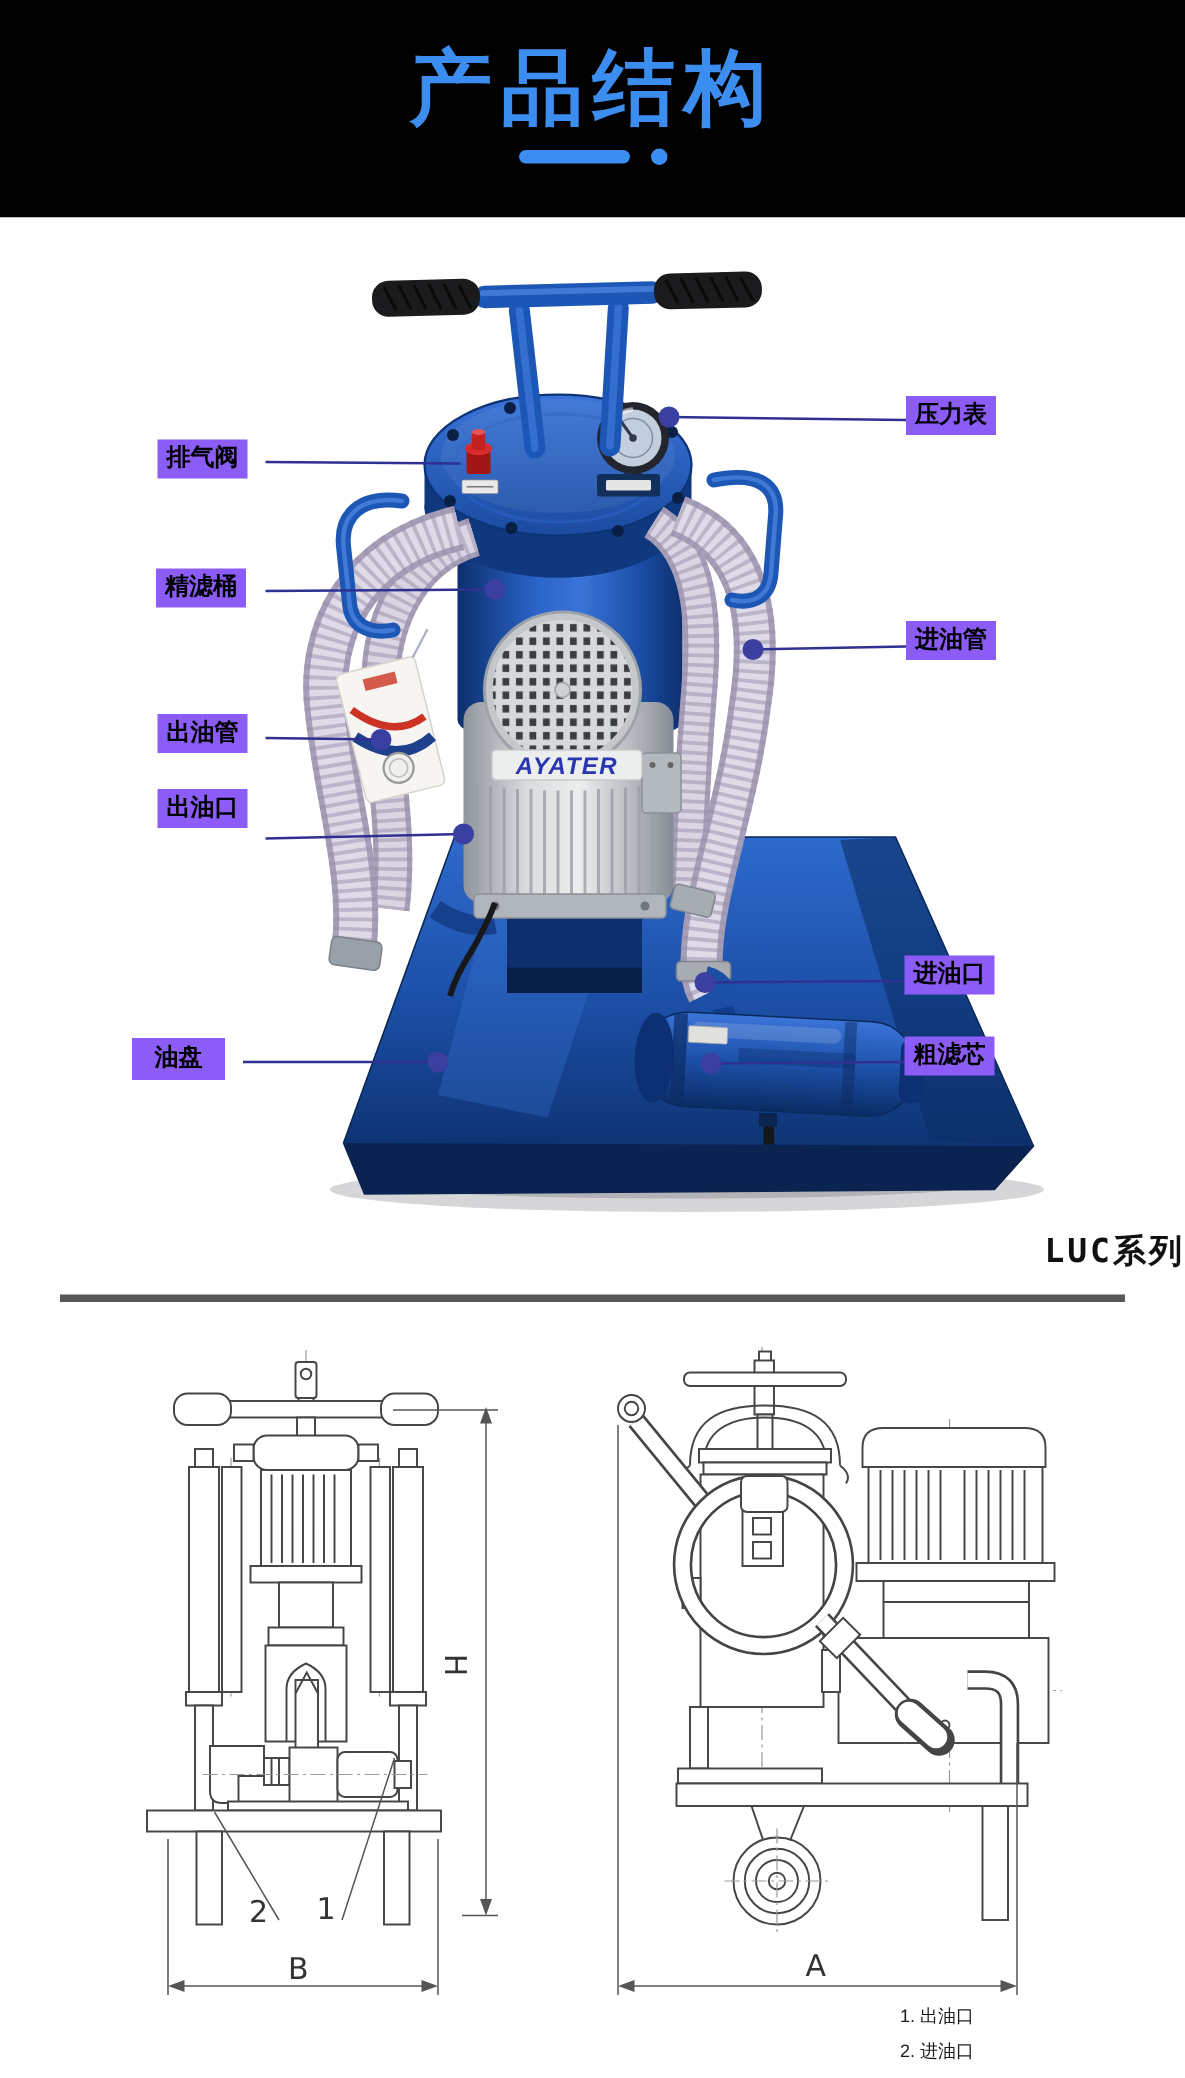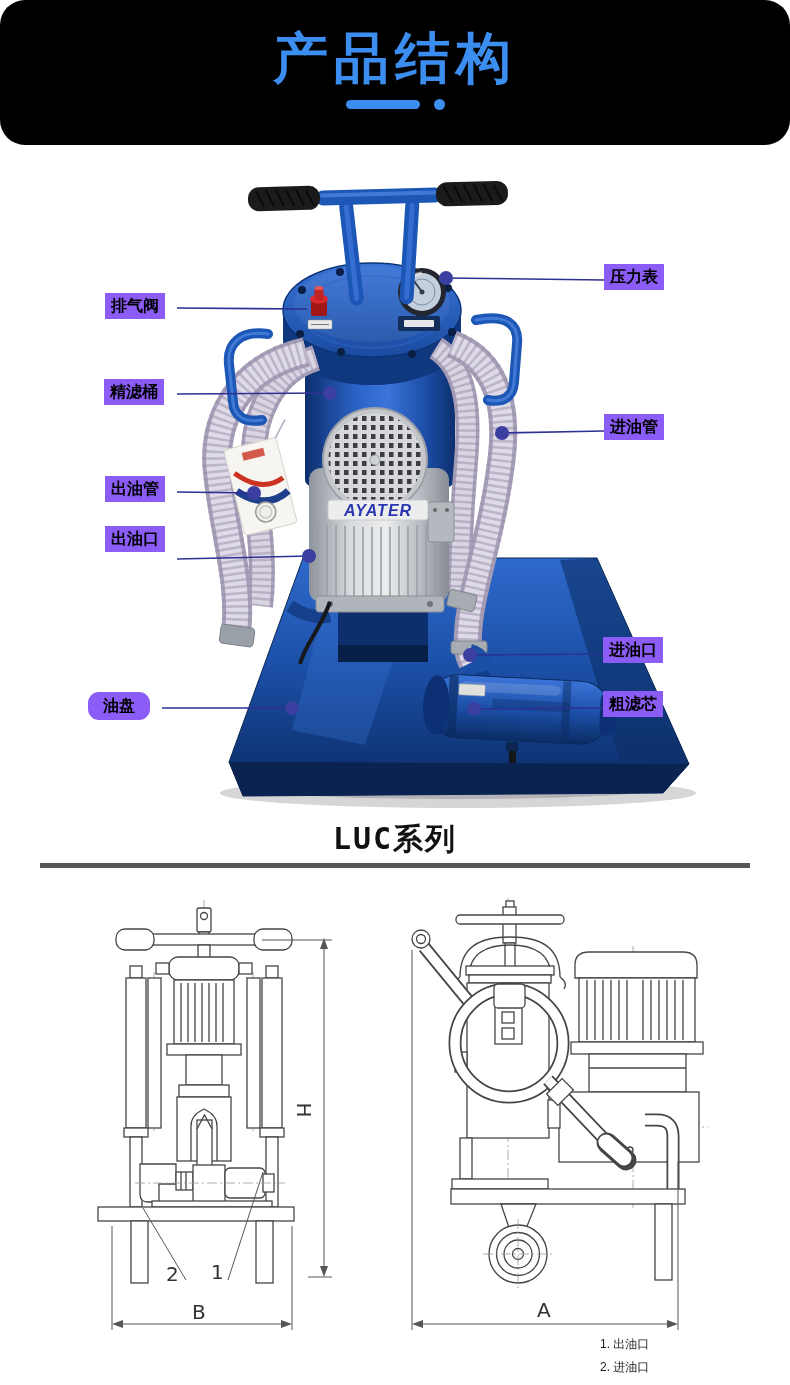--- a/index.html
+++ b/index.html
@@ -1,35 +1,35 @@
 <!DOCTYPE html>
 <html><head>
 <meta charset="utf-8">
 <style>
   html,body{margin:0;padding:0;}
   body{width:790px;height:1385px;background:#fff;overflow:hidden;
        font-family:"Liberation Sans",sans-serif;position:relative;}
 
   
-  .header{height:145px;background:#000;text-align:center;border-radius:25px;}
+  .header{height:145px;background:#000;text-align:center;}
   .header h1{margin:0;padding-top:28px;font-size:55px;line-height:60px;
              font-weight:900;color:#3b8ef0;letter-spacing:6px;}
   .hr-row{display:flex;justify-content:center;align-items:center;gap:14px;margin-top:11px;}
   .hr-line{width:74px;height:9px;border-radius:5px;background:#3b8ef0;}
   .hr-dot{width:11px;height:11px;border-radius:50%;background:#3b8ef0;}
 
   
   .photo-section{position:relative;height:665px;background:#fff;}
   .photo-section svg{position:absolute;left:0;top:0;}
   .callout{position:absolute;background:#8b5cf6;color:#000;font-size:16px;
            font-weight:700;line-height:1;padding:5px 6px;white-space:nowrap;}
-  .callout.wide{padding:6px 15px;border-radius:11px;}
+  .callout.wide{padding:6px 15px;}
 
   
-  .caption{height:53px;text-align:center;font-size:30px;font-weight:700;color:#111;
+  .caption{height:53px;text-align:right;font-size:22px;font-weight:700;color:#111;
            padding-top:9px;box-sizing:border-box;letter-spacing:2px;
            font-family:"DejaVu Sans Mono","Liberation Sans",sans-serif;}
   .divider{height:5px;background:#57585a;margin:0 40px;}
 
   
   .drawings{position:relative;height:517px;background:#fff;}
   .drawings svg{position:absolute;left:0;top:0;}
   .dim-label{position:absolute;font-size:20px;color:#333;font-family:"DejaVu Sans",sans-serif;}
   .dim-label.rot{transform:rotate(90deg);}
   .legend{position:absolute;left:600px;top:465px;font-size:12px;line-height:23px;color:#1a1a1a;}

